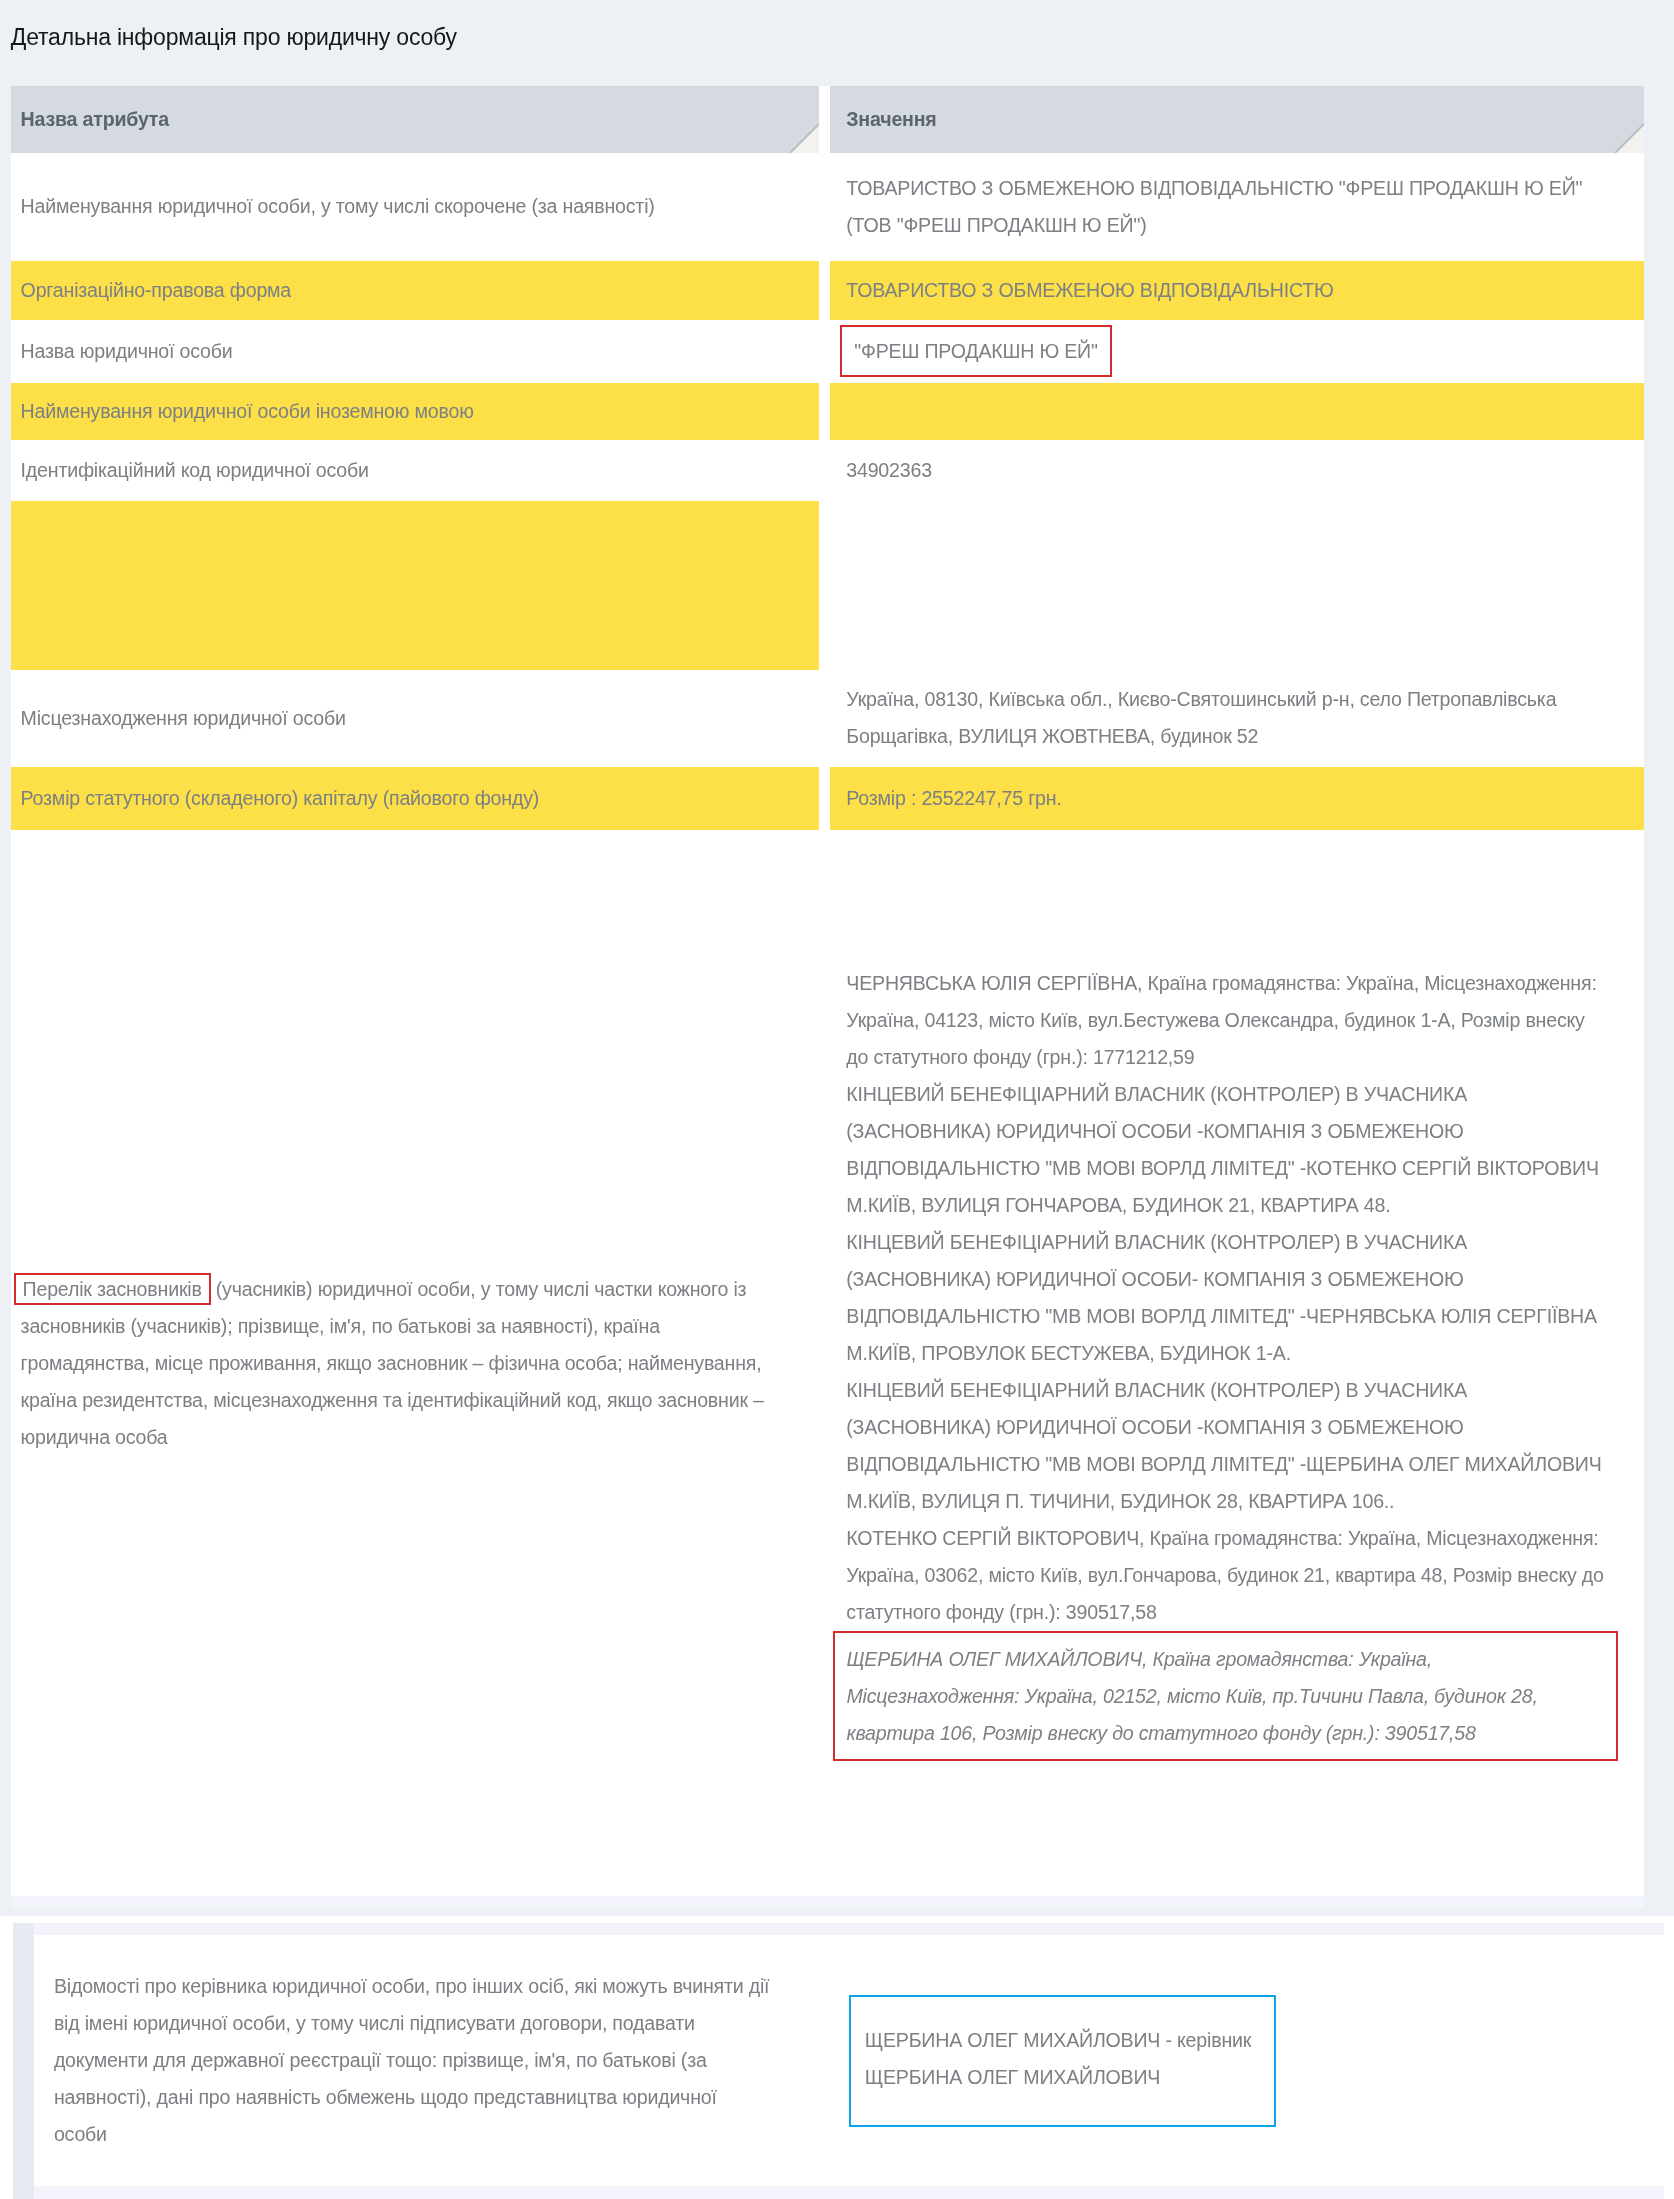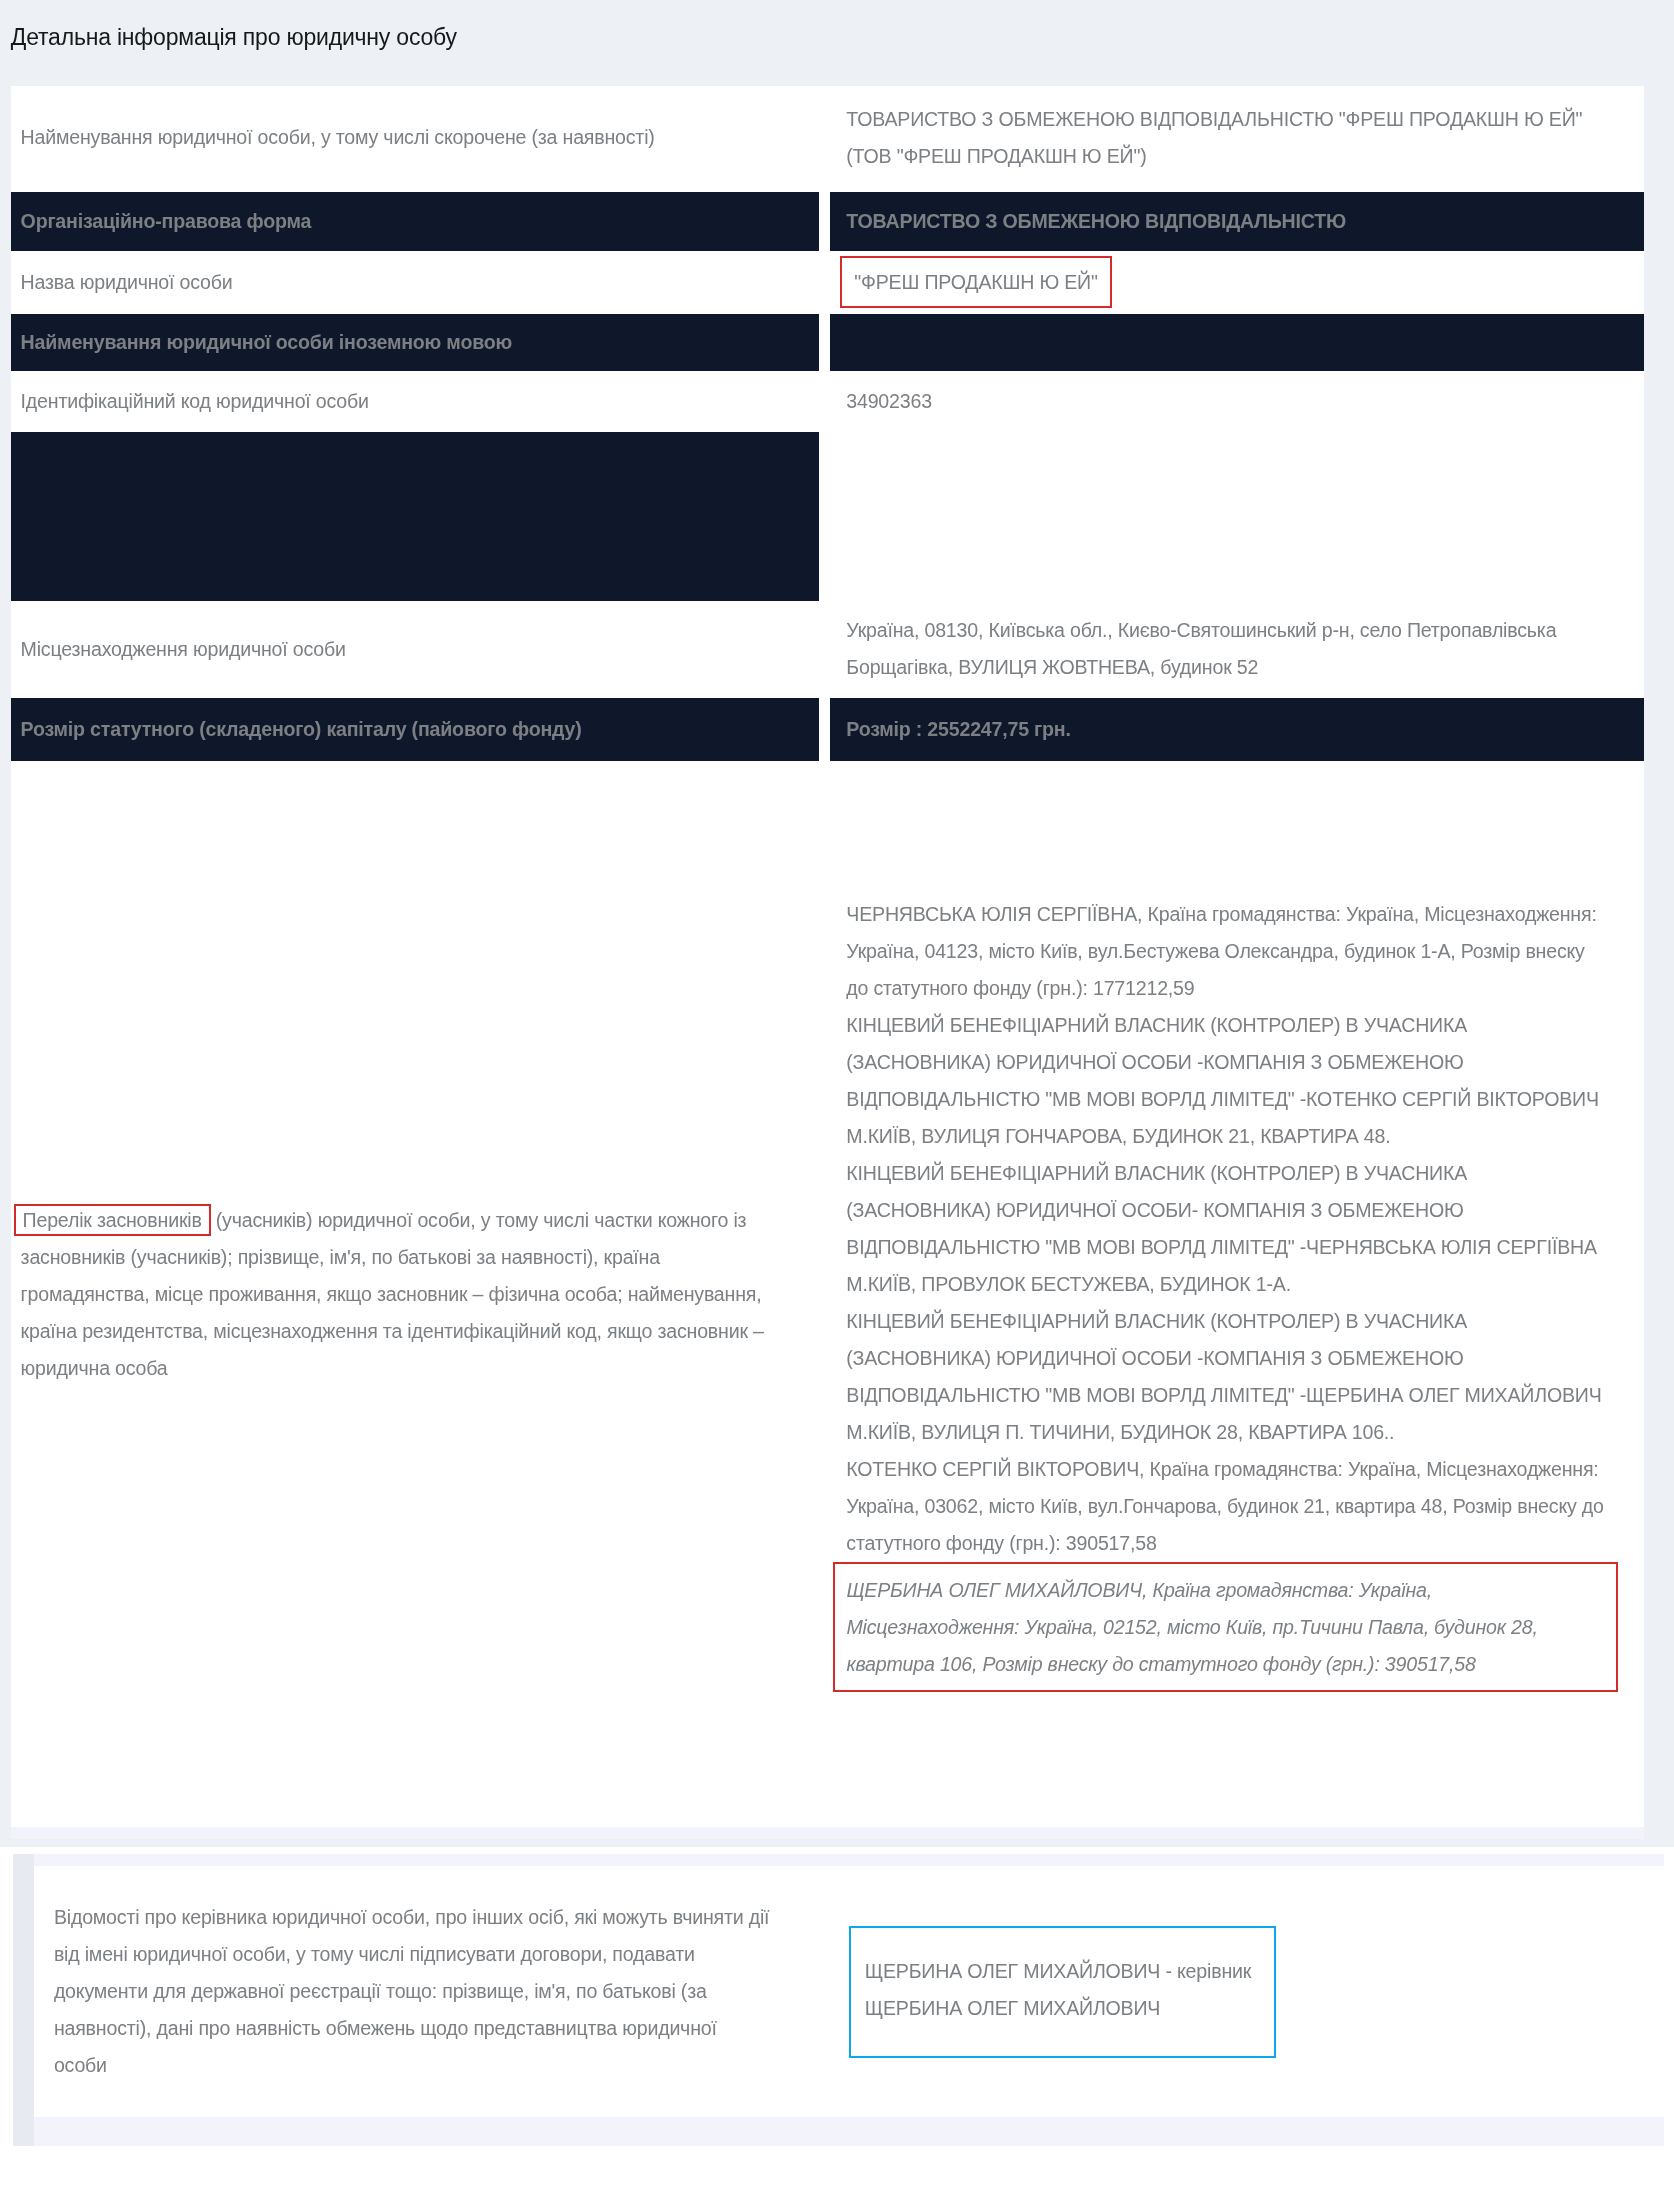--- a/index.html
+++ b/index.html
@@ -25,21 +25,21 @@
     display:grid;grid-template-columns:808px 1fr;column-gap:10.8px;
   }
   .cell{
     display:flex;align-items:center;
     font-size:19.6px;line-height:37px;color:#7c8084;
   }
   .cell-inner{width:100%;}
   .cell.label{padding:9.8px 39px 9.8px 9.8px;}
   .cell.value{padding:9.8px 39px 9.8px 16.7px;}
   .bg-w{background:#ffffff;}
-  .bg-l{background:#0f172a;font-weight:bold;}
+  .bg-l{background:#fde047;}
   .hrow .cell{
     background:#d4dae0;position:relative;
     font-size:19.6px;font-weight:700;color:#5c646c;
     min-height:67px;box-sizing:border-box;
   }
   .fold{
     position:absolute;right:0;bottom:0;width:29px;height:29px;
     background:linear-gradient(to bottom right,#d4dae0 46%,#aeb5bd 50%,#f4f2ef 54%);
   }
   .mh-106{min-height:104px;box-sizing:border-box;}
@@ -81,20 +81,30 @@
   .card2-bottomstrip{flex:1;background:#f3f4fb;min-height:29px;}
 </style>
 </head>
 <body>
 
 <div class="top-panel">
   <h1 class="page-title">Детальна інформація про юридичну особу</h1>
 
   <div class="tbl">
 
+    <div class="trow hrow">
+      <div class="cell label">
+        <span class="cell-inner">Назва атрибута</span>
+        <span class="fold"></span>
+      </div>
+      <div class="cell value">
+        <span class="cell-inner">Значення</span>
+        <span class="fold"></span>
+      </div>
+    </div>
 
     <div class="trow">
       <div class="cell label bg-w mh-106">
         <div class="cell-inner">Найменування юридичної особи, у тому числі скорочене (за наявності)</div>
       </div>
       <div class="cell value bg-w mh-106">
         <div class="cell-inner">ТОВАРИСТВО З ОБМЕЖЕНОЮ ВІДПОВІДАЛЬНІСТЮ "ФРЕШ ПРОДАКШН Ю ЕЙ" (ТОВ "ФРЕШ ПРОДАКШН Ю ЕЙ")</div>
       </div>
     </div>
 

